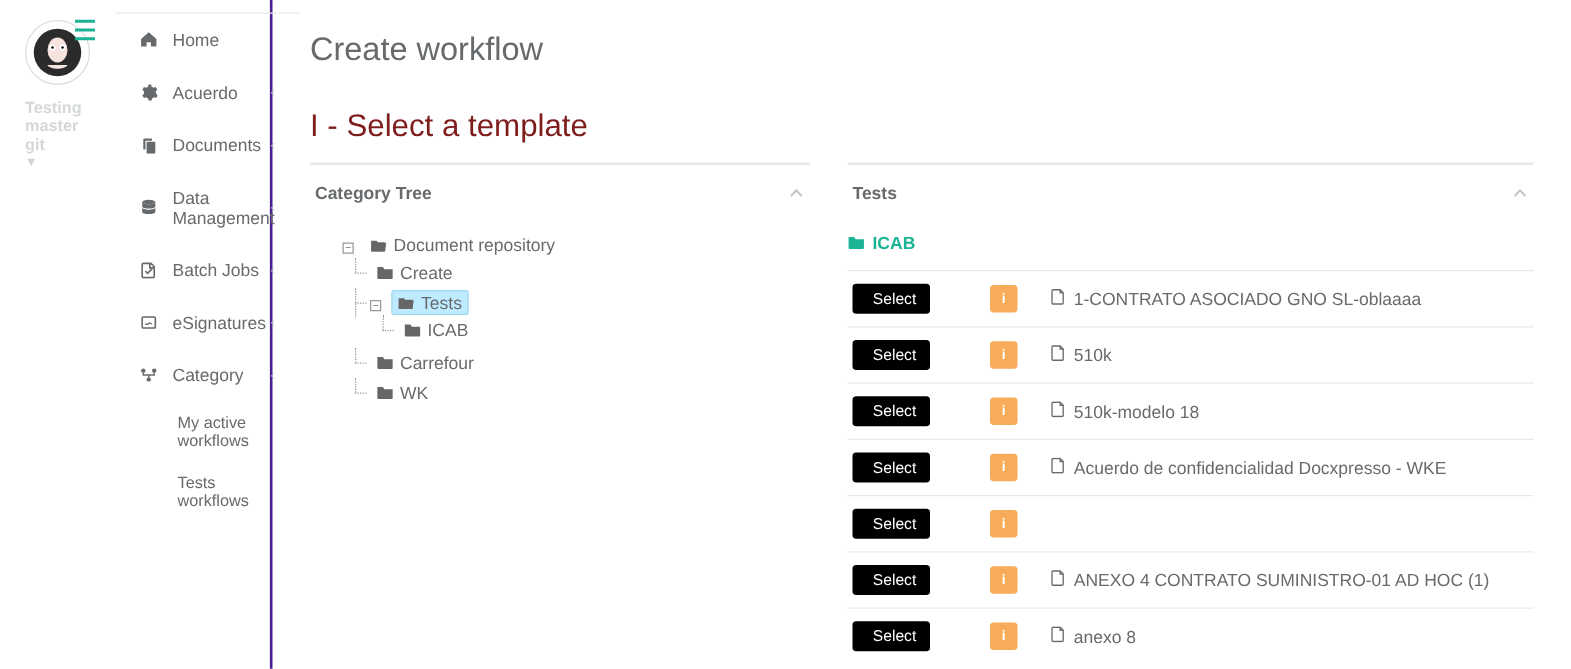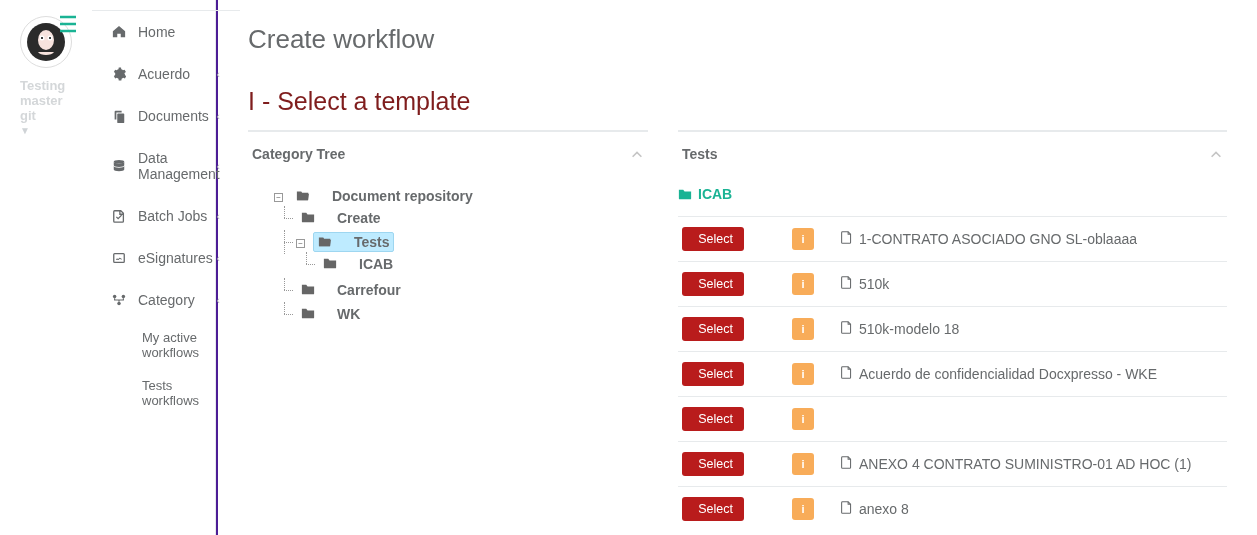--- a/index.html
+++ b/index.html
@@ -180,26 +180,25 @@
       text-align: center;
       margin-right: 4px;
       cursor: pointer;
       color: #666;
       position: relative;
       top: -2px;
       background: #fff;
     }
     .tree-node {
       display: inline-flex;
-      align-items: flex-start;
-      gap: 22px;
+      align-items: center;
+      gap: 5px;
       padding: 2px 5px;
       border-radius: 2px;
       cursor: pointer;
-      font-weight: bold;
     }
     .tree-node.selected {
       background: #beebff;
       border: 1px solid #9ed6f0;
       padding: 1px 4px;
     }
     .folder-icon {
       color: #666;
       font-size: 13px;
     }
@@ -214,21 +213,21 @@
       padding: 10px 4px 14px 0;
       cursor: pointer;
     }
     .file-row {
       display: flex;
       align-items: center;
       padding: 10px 4px;
       border-top: 1px solid #e7eaec;
     }
     .select-btn {
-      background: #b91c1c;
+      background: #000000;
       color: #fff;
       border: none;
       border-radius: 3px;
       padding: 5px 11px;
       font-size: 12.5px;
       cursor: pointer;
       display: inline-flex;
       align-items: center;
       gap: 5px;
       width: 62px;

